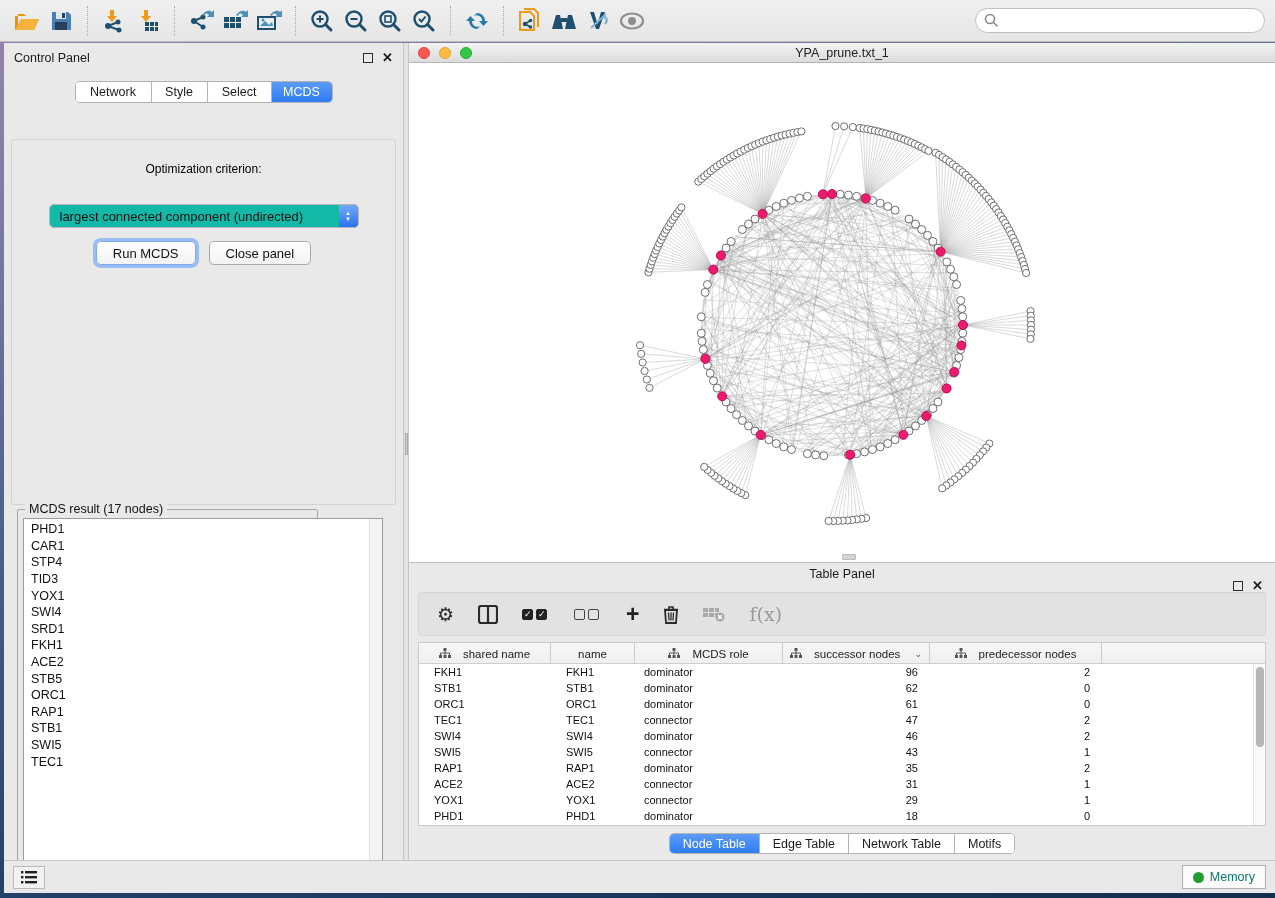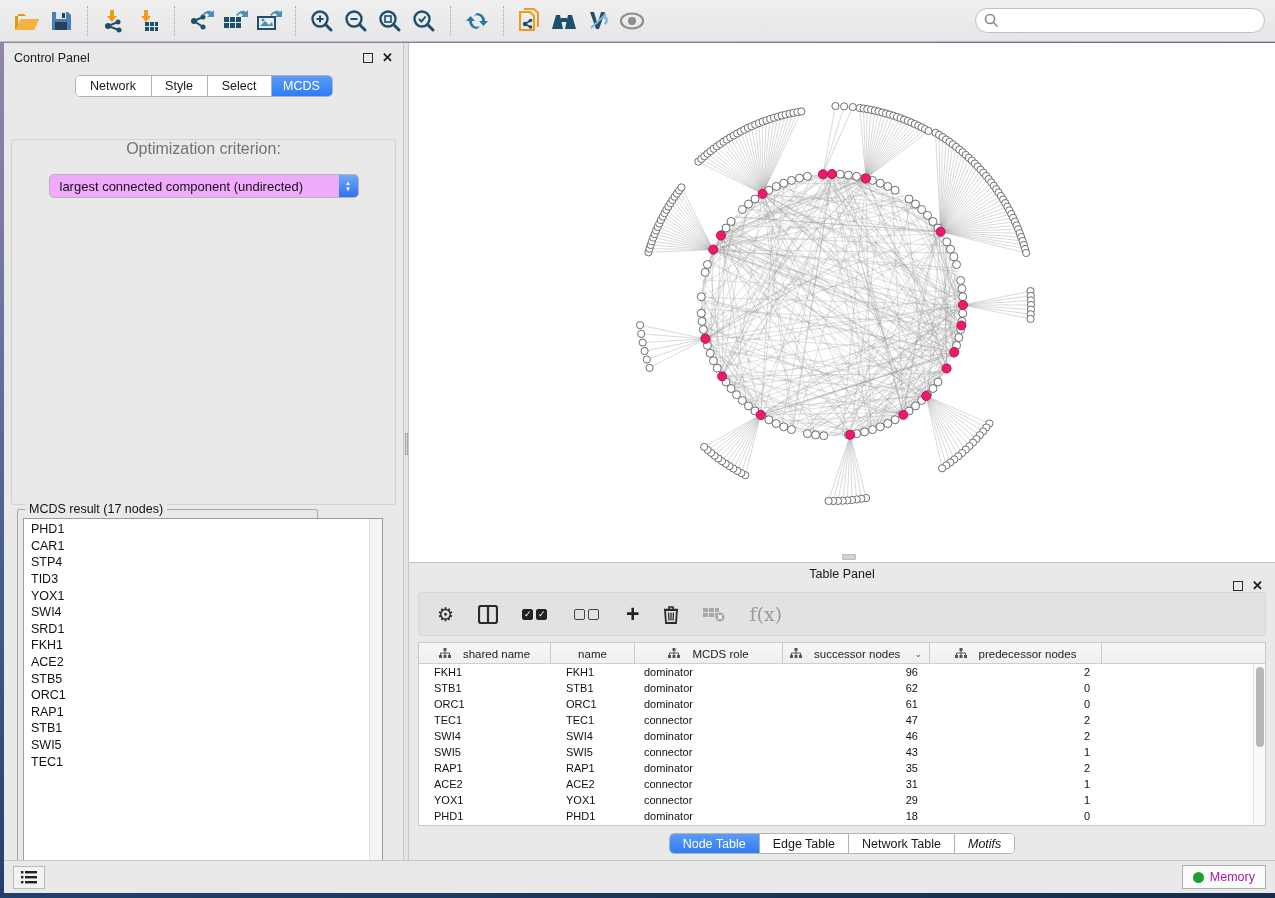--- a/index.html
+++ b/index.html
@@ -25,25 +25,25 @@
   #control-panel { width:399px; height:850px; position:relative; background:#e9e9e9; }
   #cp-header { height:26px; display:flex; align-items:center; padding:4px 10px 0 10px; }
   #cp-title { font-size:12.5px; color:#1a1a1a; }
   .win-btns { margin-left:auto; display:flex; gap:9px; align-items:center; }
   .float-icon { width:10px; height:10px; border:1.6px solid #2b2b2b; display:inline-block; }
   .close-icon { font-size:13px; font-weight:bold; color:#1a1a1a; line-height:10px; }
   .seg-tabs { display:flex; border:1px solid #b3b3b3; border-radius:5px; overflow:hidden; background:#fff; }
   .seg { font-size:12.5px; color:#1a1a1a; background:#fff; padding:3px 0; text-align:center; border-right:1px solid #b3b3b3; cursor:default; }
   .seg:last-child { border-right:none; }
   .seg.active { background:linear-gradient(#5b9cf8,#2e7bf5); color:#fff; }
-  #cp-tabs-row { display:flex; justify-content:center; margin-top:6px; position:relative; z-index:2; }
+  #cp-tabs-row { display:flex; justify-content:center; margin-top:12px; position:relative; z-index:2; }
   #cp-inner { position:absolute; left:7px; top:96px; width:385px; height:366px;
     background:#e9e9e9; border:1px solid #d2d2d2; border-radius:3px; }
-  #opt-label { text-align:center; font-size:16px; color:#737373; }
-  #opt-select { position:relative; margin:16px auto 0 auto; width:310px; height:24px; background:#f0abfc;
+  #opt-label { text-align:center; margin-top:22px; font-size:12px; color:#000000; }
+  #opt-select { position:relative; margin:28px auto 0 auto; width:310px; height:24px; background:#14b8a6;
     border:1px solid #b5b5b5; border-radius:5px; display:flex; align-items:center; }
   #opt-select .val { font-size:13px; color:#111; padding-left:10px; white-space:nowrap; }
   #opt-select .stepper { margin-left:auto; width:19px; height:22px; border-radius:0 4px 4px 0;
     background:linear-gradient(#71a9f9,#2c72ee); display:flex; flex-direction:column; align-items:center; justify-content:center; gap:1px; }
   #opt-select .stepper span { color:#fff; font-size:6px; line-height:5px; }
   #cp-buttons { display:flex; justify-content:center; gap:13px; margin-top:13px; }
   .push-btn { background:linear-gradient(#ffffff,#f2f2f2); border:1px solid #a9a9a9; border-radius:5px;
     font-size:13px; color:#111; padding:3px 16px; height:24px; }
   .push-btn.focused { box-shadow:0 0 0 3px rgba(98,158,250,.6); border-color:#7fa9e8; }
 
@@ -103,21 +103,21 @@
   #tp-vscroll { position:absolute; right:0; top:21px; width:12px; bottom:0; background:#fafafa; border-left:1px solid #e2e2e2; }
   #tp-vscroll .thumb { position:absolute; left:2px; top:3px; width:8px; height:80px; background:#b7b7b7; border-radius:4px; }
 
   #tp-tabs-row { position:absolute; left:0; right:0; top:270px; display:flex; justify-content:center; }
 
   
   #status-bar { position:absolute; left:4px; top:860px; width:1271px; height:33px; background:#e9e9e9;
     border-top:1px solid #c6c6c6; display:flex; align-items:center; padding:0 9px; }
   #menu-btn { width:32px; height:23px; background:#f3f3f3; border:1px solid #b9b9b9; display:flex; align-items:center; justify-content:center; }
   #memory-btn { margin-left:auto; height:24px; background:#fbfbfb; border:1px solid #b0b0b0;
-    display:flex; align-items:center; gap:6px; padding:0 10px; font-size:12.5px; color:#a21caf; }
+    display:flex; align-items:center; gap:6px; padding:0 10px; font-size:12.5px; color:#0f766e; }
   #memory-dot { width:11px; height:11px; border-radius:50%; background:#1d9e33; }
 </style>
 </head>
 <body>
 
 <div id="toolbar">
   <div class="tbtn">
     <svg width="26" height="22" viewBox="0 0 26 22">
       <path d="M1 6 L1 20 L20 20 L25 9 L7 9 L4 15 L4 4 L10 4 L12 6 Z" fill="#e8940c"></path>
       <path d="M4 15 L7 9 L25 9 L20 20 L1 20 Z" fill="#f6b23e"></path>
@@ -281,20 +281,24 @@
       </div>
     <div id="cp-inner">
       <div id="opt-label">Optimization criterion:</div>
       <div id="opt-select">
         <span class="val">largest connected component (undirected)</span>
         <span class="stepper">
             <span>▲</span>
             <span>▼</span>
           </span>
       </div>
+      <div id="cp-buttons">
+        <button class="push-btn focused">Run MCDS</button>
+        <button class="push-btn">Close panel</button>
+      </div>
     </div>
     <div id="mcds-group">
       <span id="mcds-group-title">MCDS result (17 nodes)</span>
       <div id="mcds-list">
         <div id="mcds-items">
             <div class="mcds-item">PHD1</div>
             <div class="mcds-item">CAR1</div>
             <div class="mcds-item">STP4</div>
             <div class="mcds-item">TID3</div>
             <div class="mcds-item">YOX1</div>
@@ -313,20 +317,26 @@
       </div>
     </div>
   </div>
 
   <div id="v-divider">
       <div class="handle"></div>
     </div>
 
   <div id="right">
     <div id="network-window">
+      <div id="net-titlebar">
+        <span class="tlight" style="background:#fc5753;border:1px solid #df4441;"></span>
+        <span class="tlight" style="background:#fdbc40;border:1px solid #dea636;"></span>
+        <span class="tlight" style="background:#33c748;border:1px solid #27a838;"></span>
+        <span id="net-title">YPA_prune.txt_1</span>
+      </div>
       <div id="net-canvas">
         <svg id="graph-svg" width="864" height="499">
             <line x1="353.5805763854502" y1="150.90569940350818" x2="315.61269183243473" y2="186.97356436212388" stroke="#8c8c8c" stroke-width="0.7" opacity="0.38"></line>
             <line x1="353.5805763854502" y1="150.90569940350818" x2="383.0947359184837" y2="386.77407542668647" stroke="#8c8c8c" stroke-width="0.7" opacity="0.38"></line>
             <line x1="353.5805763854502" y1="150.90569940350818" x2="296.59790967449135" y2="227.5977971440497" stroke="#8c8c8c" stroke-width="0.7" opacity="0.38"></line>
             <line x1="353.5805763854502" y1="150.90569940350818" x2="553.5693864630468" y2="251.38702121628762" stroke="#8c8c8c" stroke-width="0.7" opacity="0.38"></line>
             <line x1="353.5805763854502" y1="150.90569940350818" x2="361.47248155919635" y2="146.34808918778486" stroke="#8c8c8c" stroke-width="0.7" opacity="0.38"></line>
             <line x1="353.5805763854502" y1="150.90569940350818" x2="294.19905107771024" y2="238.09779180247747" stroke="#8c8c8c" stroke-width="0.7" opacity="0.38"></line>
             <line x1="353.5805763854502" y1="150.90569940350818" x2="512.6117800599856" y2="166.4451525327952" stroke="#8c8c8c" stroke-width="0.7" opacity="0.38"></line>
             <line x1="353.5805763854502" y1="150.90569940350818" x2="535.8938083984733" y2="195.54709919583047" stroke="#8c8c8c" stroke-width="0.7" opacity="0.38"></line>
@@ -1277,21 +1287,21 @@
         <div id="tp-vscroll">
             <div class="thumb"></div>
           </div>
       </div>
 
       <div id="tp-tabs-row">
           <div class="seg-tabs" id="tp-tabs">
             <div class="seg active" style="padding: 2.5px 13px;">Node Table</div>
             <div class="seg" style="padding: 2.5px 13px;">Edge Table</div>
             <div class="seg" style="padding: 2.5px 13px;">Network Table</div>
-            <div class="seg" style="padding: 2.5px 13px; font-style: italic;">Motifs</div>
+            <div class="seg" style="padding: 2.5px 13px;">Motifs</div>
           </div>
         </div>
     </div>
   </div>
 </div>
 
 <div id="status-bar">
   <div id="menu-btn">
     <svg width="16" height="13" viewBox="0 0 16 13">
       <g fill="#222">

